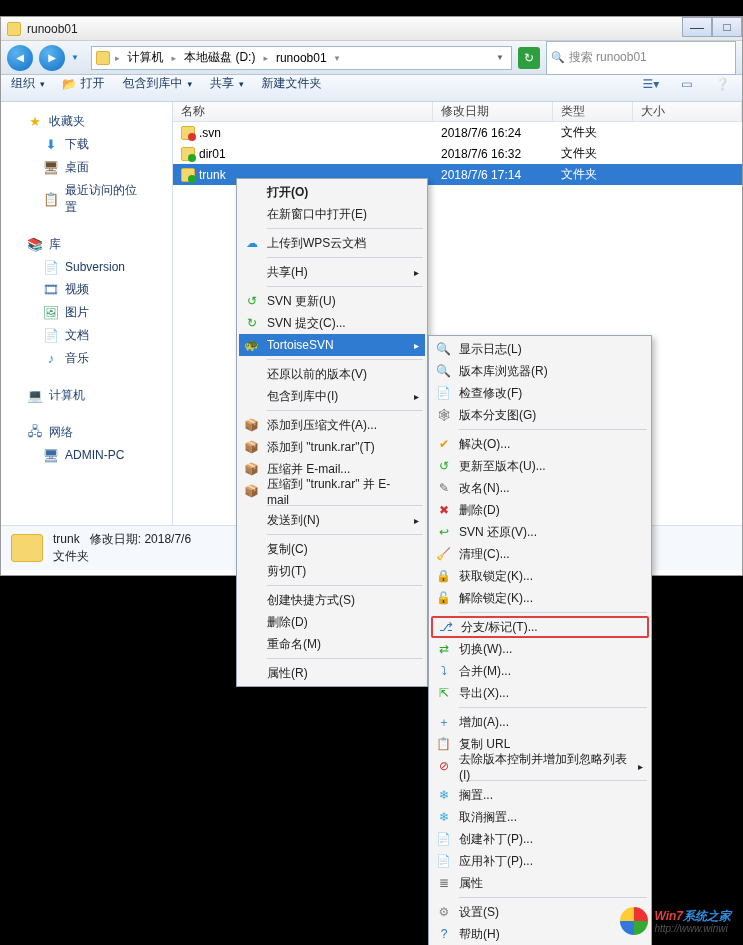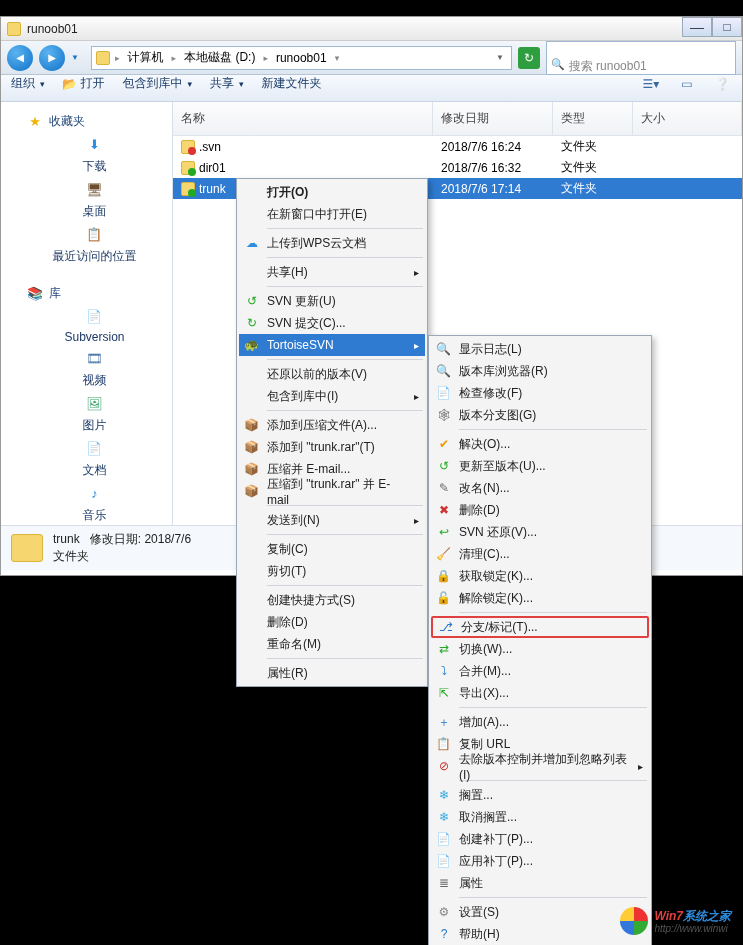--- a/index.html
+++ b/index.html
@@ -15,45 +15,45 @@
 .arrow-l::before { content: "◀"; font-size: 10px; }
 .arrow-r::before { content: "▶"; font-size: 10px; }
 .navdrop { width: 14px; color: #1877c9; font-size: 8px; }
 .breadcrumb { flex: 1; background: #fff; border: 1px solid #9fb9d4; height: 24px; display: flex; align-items: center; padding: 0 4px; gap: 2px; }
 .breadcrumb .fo { width:14px; height:14px; background:#f6d66f; border:1px solid #d8b43a; border-radius:2px; }
 .breadcrumb span { padding: 0 3px; }
 .breadcrumb .sep { color: #888; font-size: 9px; }
 .bcdrop { color:#666; font-size:8px; margin-left:auto; padding-right:4px;}
 .refresh { width: 22px; height: 22px; background:#2e9e3e; border-radius:3px; display:flex; align-items:center; justify-content:center; color:#fff; font-size:12px; cursor:pointer; }
 .refresh::before { content:"↻"; }
-.search { width: 190px; background: #fff; border: 1px solid #9fb9d4; height: 24px; display: flex; align-items: flex-start; padding: 16px 4px; color: #888; gap: 4px; }
+.search { width: 190px; background: #fff; border: 1px solid #9fb9d4; height: 24px; display: flex; align-items: center; padding: 16px 4px; color: #888; gap: 4px; }
 .search::before { content: "🔍"; font-size: 11px; }
 
 .toolbar { height: 27px; background: linear-gradient(#f7faff,#e4ecf6); border-bottom: 1px solid #c7d4e3; display: flex; align-items: flex-start; padding: 0 10px; gap: 18px; color: #1a3b66; }
 .toolbar .item { display:flex; align-items:center; gap:3px; cursor:pointer; }
 .toolbar .drop::after { content:"▾"; font-size:9px; color:#1a3b66; margin-left:2px; }
 .toolbar .spacer { flex:1; }
 .toolbar .vbtn { width:18px; height:18px; display:flex; align-items:center; justify-content:center; color:#3a6aa0; cursor:pointer; }
 
 .body { display:flex; height: calc(100% - 90px - 45px); }
 .sidebar { width: 172px; border-right: 1px solid #d7e0ea; padding: 8px 20px; overflow:hidden; }
 .side-group { margin-bottom: 14px; }
 .side-head { display:flex; align-items:center; gap:6px; padding: 3px 6px; color:#23457a; cursor:pointer; }
-.side-item { display:flex; align-items:center; gap:6px; padding: 3px 6px 3px 22px; color:#1d3a68; cursor:pointer;flex-direction:column; }
+.side-item { display:flex; align-items:center; gap:6px; padding: 3px 6px 3px 22px; color:#1d3a68; cursor:pointer; }
 .ic { width:16px; height:16px; display:inline-flex; align-items:center; justify-content:center; font-size:13px; }
 .ic-star{color:#f2b300}.ic-star::before{content:"★"} .ic-down{color:#2c8de0}.ic-down::before{content:"⬇"}
 .ic-desk{color:#6b4e2e}.ic-desk::before{content:"🖥"} .ic-recent{color:#888}.ic-recent::before{content:"📋"}
 .ic-lib{color:#2c8de0}.ic-lib::before{content:"📚"} .ic-doc{color:#d18b2e}.ic-doc::before{content:"📄"}
 .ic-vid{color:#3a6aa0}.ic-vid::before{content:"🎞"} .ic-pic{color:#3aa06a}.ic-pic::before{content:"🖼"}
 .ic-doc2{color:#3a6aa0}.ic-doc2::before{content:"📄"} .ic-mus{color:#2c8de0}.ic-mus::before{content:"♪"}
 .ic-comp{color:#666}.ic-comp::before{content:"💻"} .ic-net{color:#3a6aa0}.ic-net::before{content:"🖧"}
 .ic-pc{color:#3a6aa0}.ic-pc::before{content:"🖥"}
 
 .content { flex:1; display:flex; flex-direction:column; }
-.headers { height:34px; border-bottom:1px solid #dde3eb; display:flex; background:linear-gradient(#fcfcfd,#f0f2f5); }
+.headers { height:20px; border-bottom:1px solid #dde3eb; display:flex; background:linear-gradient(#fcfcfd,#f0f2f5); }
 .headers div { padding:0 8px; border-right:1px solid #dde3eb; height:100%; display:flex; align-items:center; color:#444; }
 .col-name{flex:0 0 260px} .col-date{flex:0 0 120px} .col-type{flex:0 0 80px} .col-size{flex:1}
 .flist { flex:1; }
 .row { height:21px; display:flex; align-items:center; cursor:pointer; }
 .row.sel { background:#2f7bd1; color:#fff; }
 .row .cell-name{flex:0 0 260px; padding-left:8px; display:flex; align-items:center; gap:4px;}
 .row .cell-date{flex:0 0 120px; padding-left:8px;}
 .row .cell-type{flex:0 0 80px; padding-left:8px;}
 .fo-s { width:14px; height:14px; background:#f6d66f; border:1px solid #d8b43a; border-radius:2px; position:relative;}
 .fo-s.svn::after{content:""; position:absolute; width:8px;height:8px;background:#d33; border-radius:50%; right:-2px; bottom:-2px;}

